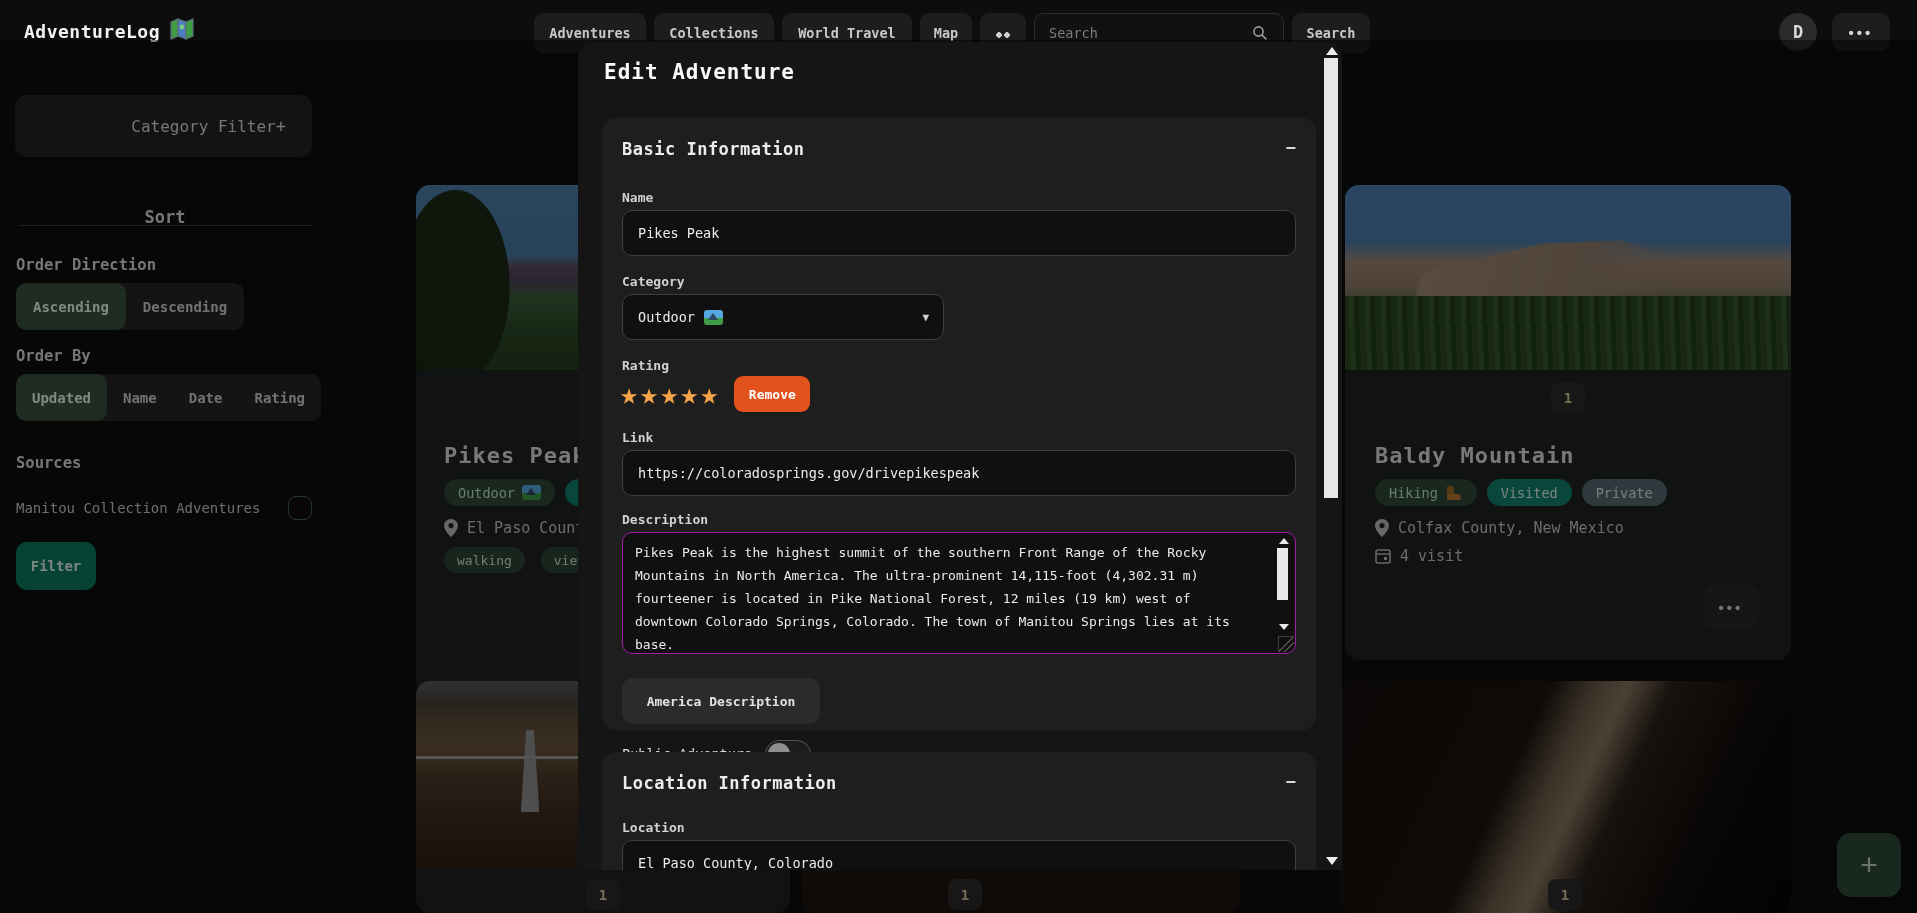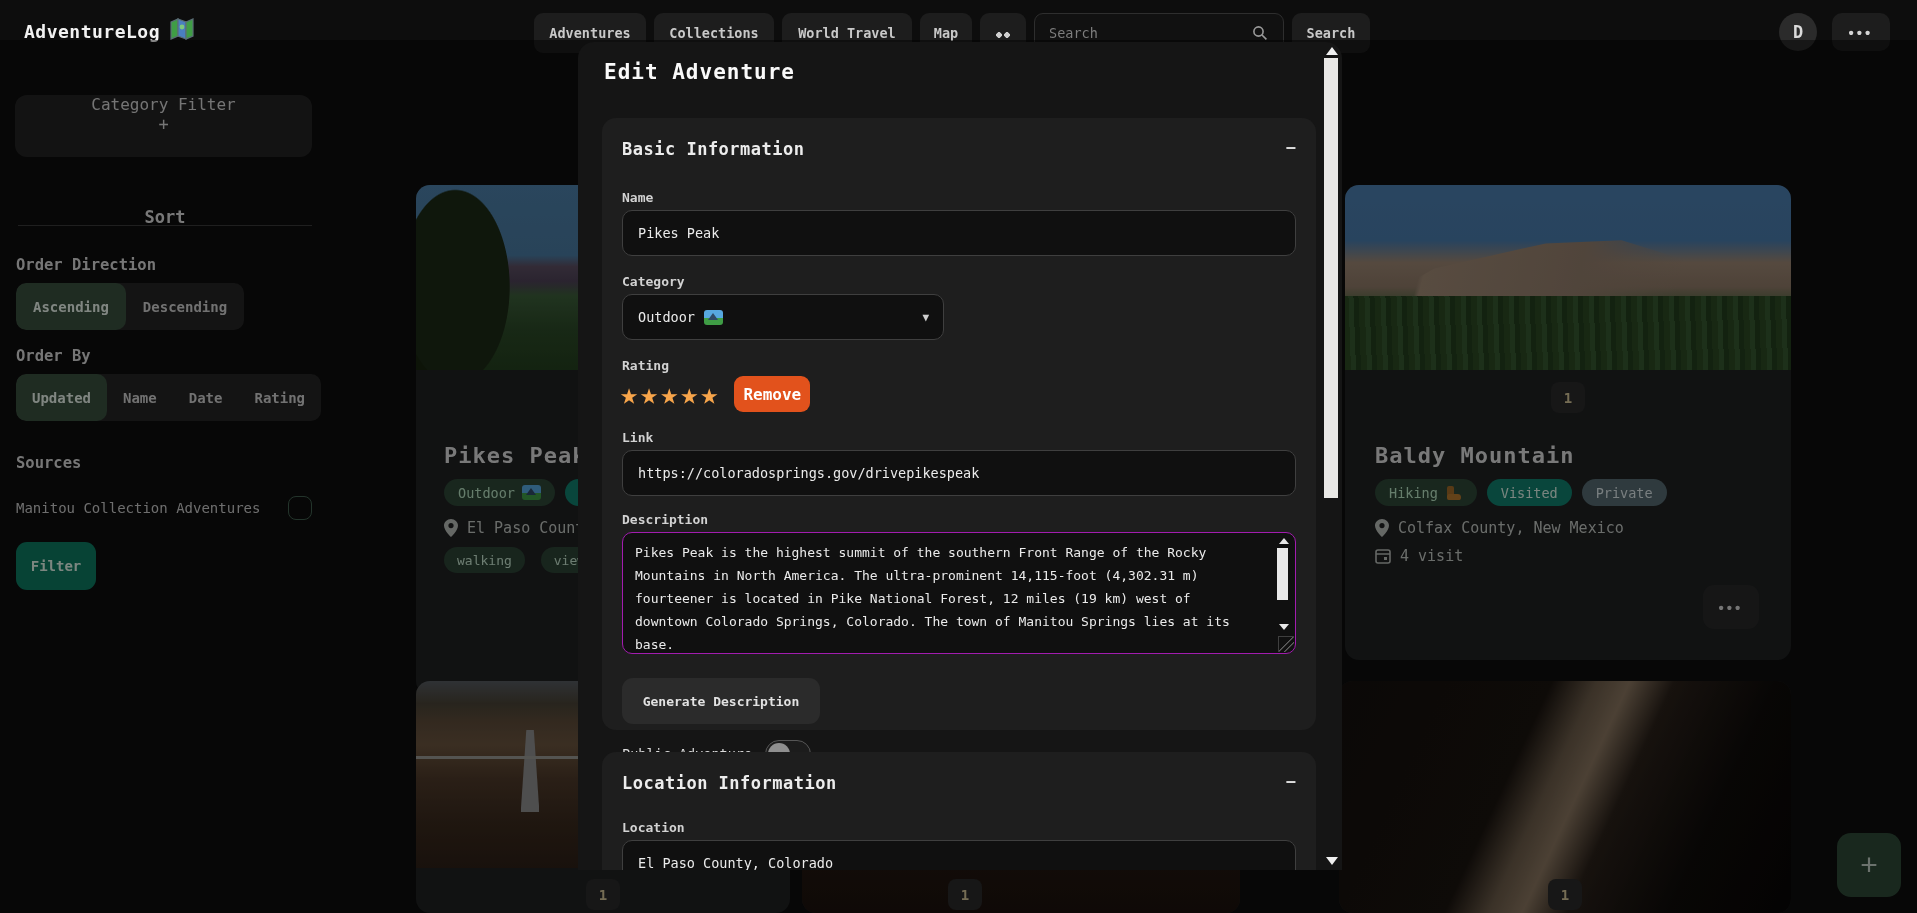--- a/index.html
+++ b/index.html
@@ -23,22 +23,22 @@
   .more-btn { position:absolute; left:1832px; top:13px; width:58px; height:38px; background:#1d1d1d;
               border-radius:10px; border:none; cursor:pointer; }
   .dots { color:#d5d5d5; font-size:15px; letter-spacing:3px; font-weight:bold; }
   .quote-glyph { display:inline-block; width:14px; height:6px;
      background: radial-gradient(circle 3px at 3px 3px, #cfcfcf 2.6px, transparent 3px),
                  radial-gradient(circle 3px at 11px 3px, #cfcfcf 2.6px, transparent 3px); }
 
   
   #sidebar { position:absolute; left:0; top:64px; width:320px; height:849px; z-index:1; }
   .cat-filter { position:absolute; left:15px; top:31px; width:297px; height:62px; background:#242424;
-                border-radius:12px; display:flex; align-items:center; justify-content:flex-start;
-                padding:0 26px; cursor:pointer;flex-direction:column; }
+                border-radius:12px; display:flex; align-items:center; justify-content:flex-end;
+                padding:0 26px; cursor:pointer; }
   .cat-filter-label { color:#d6d6d6; font-size:16px; }
   .plus-glyph { color:#d6d6d6; font-size:17px; }
   .side-divider { position:absolute; left:18px; top:161px; width:294px; height:1px; background:#3a3a3a; }
   .sort-title { position:absolute; left:0; top:143px; width:330px; text-align:center; color:#dadada;
                 font-size:17px; font-weight:bold; }
   .side-h { position:absolute; left:16px; color:#d8d8d8; font-size:15.5px; font-weight:bold; }
   .seg-group { position:absolute; left:16px; display:flex; background:#262626; border-radius:10px; overflow:hidden; }
   .seg { height:47px; border:none; background:transparent; color:#cfcfcf; font-family:inherit;
          font-size:14px; font-weight:bold; padding:0 17px; cursor:pointer; }
   .seg.active { background:#39503f; color:#e9f4ec; border-radius:10px; }
@@ -116,21 +116,21 @@
   .f-input { position:absolute; left:20px; width:674px; height:46px; background:#101010;
              border:1px solid #3f3f3f; border-radius:10px; color:#ebebeb; font-family:inherit;
              font-size:13.5px; padding:0 15px; }
   .f-select { position:absolute; left:20px; width:322px; height:46px; background:#101010;
               border:1px solid #3f3f3f; border-radius:10px; color:#ebebeb; font-size:13.5px;
               display:flex; align-items:center; gap:9px; padding:0 15px; cursor:pointer; }
   .caret { position:absolute; right:14px; color:#cfcfcf; font-size:11px; }
   .stars-row { position:absolute; left:18px; display:flex; align-items:center; gap:2px; }
   .star { color:#f7a54b; font-size:30px; line-height:30px; cursor:pointer; }
   .remove-btn { margin-left:14px; width:76px; height:36px; background:#e2521c; border:none; border-radius:9px;
-                color:#fff; font-family:inherit; font-size:16px; font-weight:bold; cursor:pointer; }
+                color:#fff; font-family:inherit; font-size:13px; font-weight:bold; cursor:pointer; }
   .desc-box { position:absolute; left:20px; width:674px; height:122px; background:#101010;
               border:1px solid #a21caf; border-radius:10px; color:#ebebeb; font-size:13px;
               line-height:23px; padding:8px 34px 8px 12px; overflow:hidden; }
   .ta-scroll { position:absolute; right:3px; top:3px; width:16px; height:116px; }
   .ta-arrow { position:absolute; left:3px; width:0; height:0; border-left:5px solid transparent;
               border-right:5px solid transparent; }
   .ta-arrow.up { top:2px; border-bottom:6px solid #e8e8e8; }
   .ta-arrow.down { bottom:22px; border-top:6px solid #e8e8e8; }
   .ta-thumb { position:absolute; left:1px; top:12px; width:11px; height:52px; background:#e9e9e9; }
   .resize-handle { position:absolute; right:1px; bottom:1px; width:16px; height:16px;
@@ -355,21 +355,21 @@
     <div class="desc-box" style="top:414px;">
       <span>Pikes Peak is the highest summit of the southern Front Range of the Rocky Mountains in North America. The ultra-prominent 14,115-foot (4,302.31 m) fourteener is located in Pike National Forest, 12 miles (19 km) west of downtown Colorado Springs, Colorado. The town of Manitou Springs lies at its base.</span>
       <div class="ta-scroll">
         <div class="ta-arrow up"></div>
         <div class="ta-thumb"></div>
         <div class="ta-arrow down"></div>
       </div>
       <div class="resize-handle"></div>
     </div>
 
-    <button class="gen-btn" style="top:560px;">Generate Description</button>
+    <button class="gen-btn" style="top:560px;">America Description</button>
 
     <div class="pub-row" style="top:622px;">
       <span class="pub-label">Public Adventure</span>
       <div class="toggle">
           <div class="knob"></div>
         </div>
     </div>
   </div>
 
   <div class="msection" style="top:710px; height:170px;">

